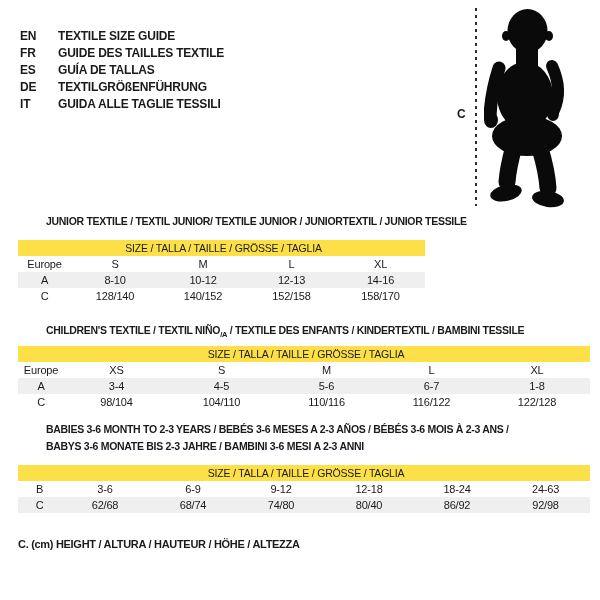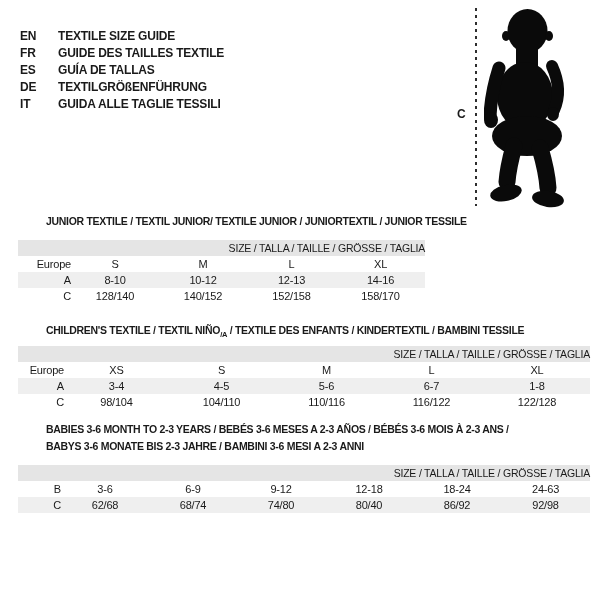--- a/index.html
+++ b/index.html
@@ -17,22 +17,22 @@
     background:repeating-linear-gradient(to bottom,#2e2e2e 0 3px,transparent 3px 7px);
   }
   .c-label{position:absolute;left:457px;top:107px;font-size:12px;font-weight:bold;}
   .baby-svg{position:absolute;left:484px;top:8px;}
   
   .tbl-title{position:absolute;left:18px;font-size:10.5px;font-weight:bold;letter-spacing:-0.3px;white-space:nowrap;margin-left:28px;}
   .tbl-title .subsc{font-size:7.5px;vertical-align:sub;}
   
   table.sizes{position:absolute;border-collapse:collapse;table-layout:fixed;}
   table.sizes td{height:16px;padding:0;font-size:11px;letter-spacing:-0.2px;vertical-align:middle;color:#1a1a1a;}
-  tr.band td{background:#e5e5e5;font-size:10.5px;text-align:right;padding-left:4px;}
-  td.lbl{text-align:right;padding-left:4px;}
+  tr.band td{background:#fde047;font-size:10.5px;text-align:center;padding-left:4px;}
+  td.lbl{text-align:center;padding-left:4px;}
   td.val{text-align:center;}
   tr.alt td{background:#efefef;}
   
   .legend{position:absolute;left:18px;top:536px;}
   .legend-line{height:17px;line-height:17px;font-size:11px;font-weight:bold;letter-spacing:-0.3px;white-space:nowrap;}
 </style>
 </head>
 <body>
 
 <div class="page">
@@ -190,15 +190,16 @@
       <td class="val">68/74</td>
       <td class="val">74/80</td>
       <td class="val">80/40</td>
       <td class="val">86/92</td>
       <td class="val">92/98</td>
     </tr>
   </tbody>
     </table>
 
   <div class="legend">
+    <div class="legend-line">C. (cm) HEIGHT / ALTURA / HAUTEUR / HÖHE / ALTEZZA</div>
   </div>
 
 </div>
 
 </body></html>

